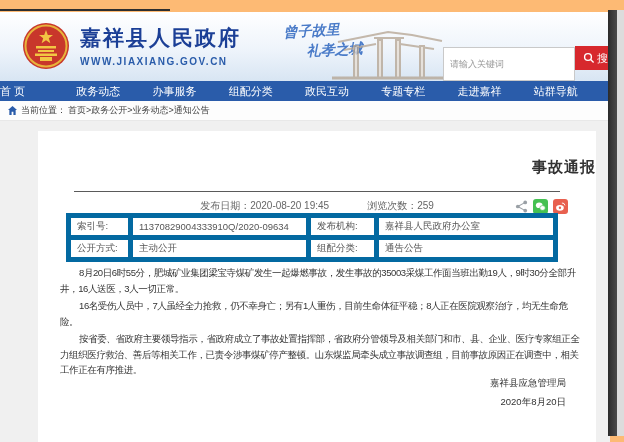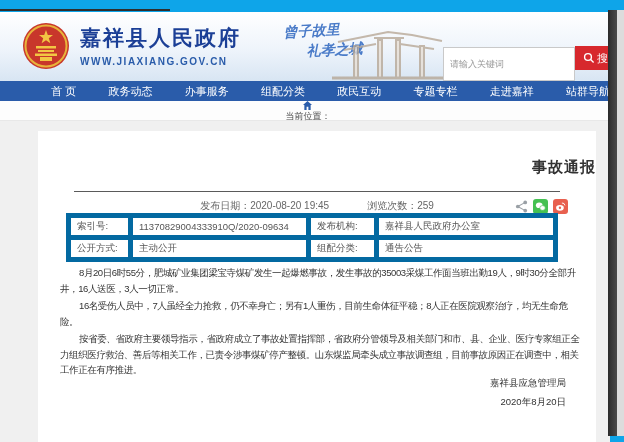--- a/index.html
+++ b/index.html
@@ -1,17 +1,17 @@
 <!DOCTYPE html>
 <html><head>
 <meta charset="utf-8">
 <style>
   * { margin:0; padding:0; box-sizing:border-box; }
   body { font-family:"Liberation Sans","DejaVu Sans",sans-serif; background:#fff; }
-  .canvas { position:relative; width:624px; height:442px; background:#0ea5e9; overflow:hidden; }
+  .canvas { position:relative; width:624px; height:442px; background:#fdba74; overflow:hidden; }
 
   
   .top-artifact { position:absolute; left:0; top:9px; width:170px; height:2px; background:#2e2e2e; }
   .edge-dark { position:absolute; left:608px; top:10px; width:9px; height:426px; background:linear-gradient(to right,#2b2b2b,#4a4a4a); z-index:50; }
   .edge-light { position:absolute; left:617px; top:10px; width:7px; height:426px; background:#dcdcdc; z-index:50; }
 
   
   .header { position:absolute; left:0; top:12px; width:610px; height:69px;
             background:linear-gradient(to bottom,#ffffff 0%,#eef4fb 55%,#d8e5f3 100%); }
   .emblem { position:absolute; left:22px; top:10px; width:48px; height:48px; }
@@ -24,26 +24,26 @@
   .archway { position:absolute; left:330px; top:14px; opacity:.75; }
   .search-wrap { position:absolute; left:443px; top:35px; display:flex; }
   .search-input { width:132px; height:34px; border:1px solid #c9c9c9; background:#fff; font-size:9px; padding:0 6px; color:#333; outline:none; }
   .search-input::placeholder { color:#999; }
   .search-btn { width:52px; height:24px; margin-top:-1px; background:#d7282d; border:none; color:#fff; font-size:11px;
                 display:flex; align-items:center; justify-content:center; gap:2px; cursor:pointer; white-space:nowrap; }
 
   
   .nav { position:absolute; left:0; top:81px; width:610px; height:20px; background:#2a5caa;
          display:flex; align-items:center; }
-  .nav-item { flex:1; text-align:right; color:#fff; font-size:11px; cursor:pointer; white-space:nowrap; }
+  .nav-item { flex:1; text-align:left; color:#fff; font-size:11px; cursor:pointer; white-space:nowrap; }
 
   
   .crumb { position:absolute; left:0; top:101px; width:610px; height:20px; background:#fdfdfd;
            border-bottom:1px solid #e8e8e8; display:flex; align-items:center; padding-left:8px;
-           font-size:9px; color:#444;flex-direction:column; }
+           font-size:9px; color:#444; }
   .crumb .home { margin-right:4px; display:inline-flex; }
   .crumb-label { color:#444; margin-right:2px; }
   .crumb-path { color:#444; cursor:pointer; }
 
   
   .content-bg { position:absolute; left:0; top:121px; width:610px; height:321px; background:#f0f0f0; }
   .card { position:absolute; left:38px; top:131px; width:558px; height:311px; background:#fff; }
 
   .art-title { text-align:right; padding-top:27px; font-size:15px; font-weight:600; color:#333; letter-spacing:1px; }
   .title-divider { margin:14px 36px 0 36px; border-top:1px solid #5a5a5a; }

